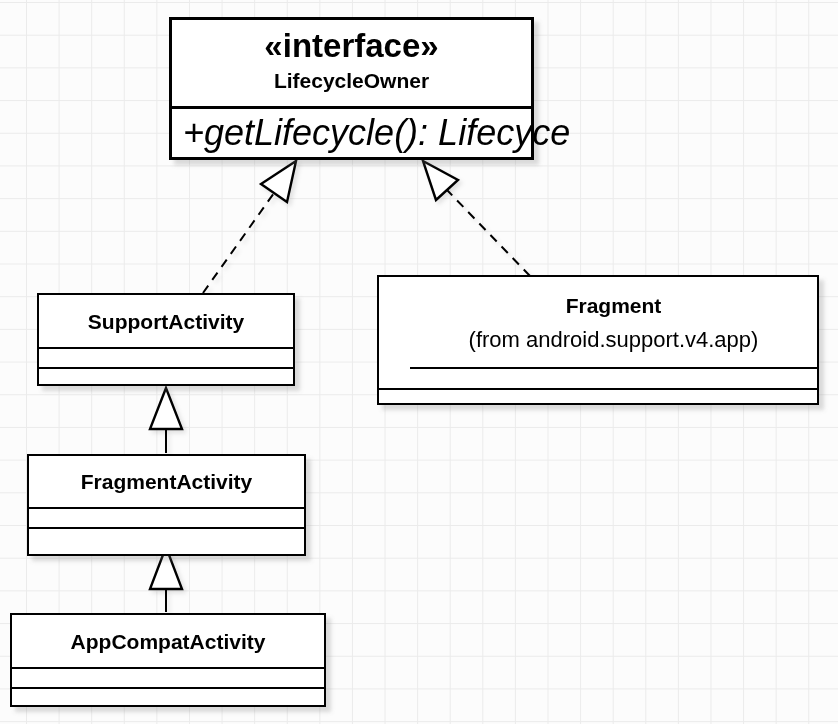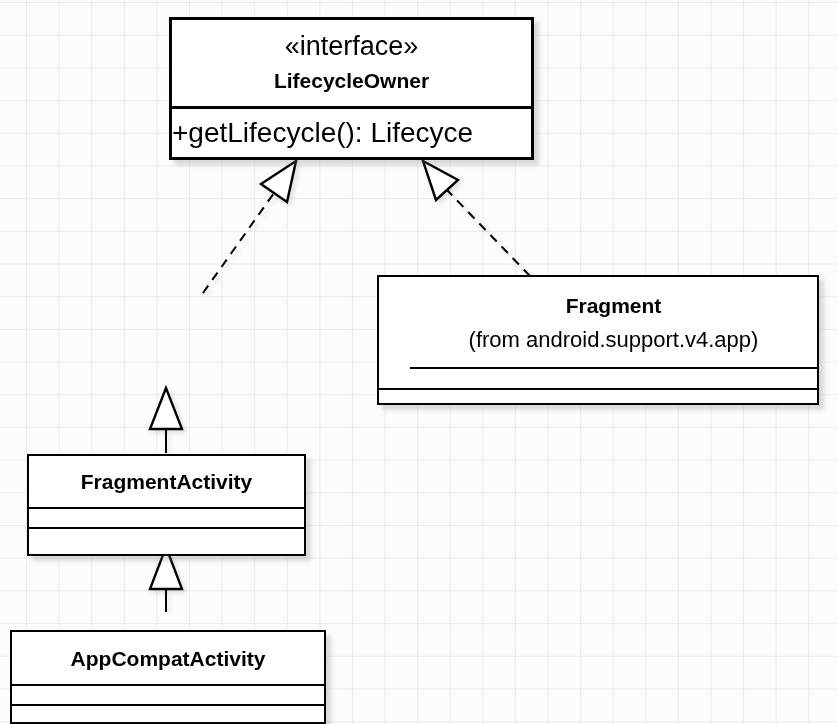--- a/index.html
+++ b/index.html
@@ -61,63 +61,64 @@
     flex-direction: column;
     align-items: center;
     justify-content: center;
   }
   .compartment.title { border-bottom: 2px solid #000000; }
   .uml-box.thick .compartment.title { border-bottom-width: 3px; }
   .compartment.attrs { border-bottom: 2px solid #000000; }
   .compartment.ops { flex: 1 1 auto; }
 
   .stereotype {
-    font-size: 27px;
-    font-weight: 400;
+    font-size: 33px;
+    font-weight: 700;
     line-height: 34px;
     white-space: nowrap;
   }
   .class-name {
     font-size: 21px;
     font-weight: 700;
     line-height: 35px;
     white-space: nowrap;
   }
   .class-subtitle {
     font-size: 22px;
     font-weight: 400;
     line-height: 34px;
     white-space: nowrap;
   }
   .method-line {
     width: 100%;
     box-sizing: border-box;
-    padding-left: 0;
-    font-size: 28px;
+    padding-left: 11px;
+    font-size: 36px;
     font-weight: 400;
     text-align: left;
     white-space: nowrap;
     display: flex;
     align-items: center;
     height: 100%;
+    font-style: italic;
   }
 
   
   #box-lifecycle-owner   { left: 169px; top: 17px;  width: 365px; height: 143px; }
   #box-lifecycle-owner .title { height: 89px; }
   #box-support-activity  { left: 37px;  top: 293px; width: 258px; height: 93px; }
   #box-support-activity .title { height: 54px; }
   #box-support-activity .attrs { height: 20px; }
   #box-fragment          { left: 377px; top: 275px; width: 442px; height: 130px; }
   #box-fragment .title { height: 92px; margin-left: 31px; }
   #box-fragment .attrs { height: 21px; }
   #box-fragment-activity { left: 27px;  top: 454px; width: 279px; height: 102px; }
   #box-fragment-activity .title { height: 53px; }
   #box-fragment-activity .attrs { height: 20px; }
-  #box-appcompat-activity{ left: 10px;  top: 630px; width: 316px; height: 94px; text-align: center; }
+  #box-appcompat-activity{ left: 10px;  top: 613px; width: 316px; height: 94px; text-align: center; }
   #box-appcompat-activity .title { height: 54px; }
   #box-appcompat-activity .attrs { height: 20px; }
 </style>
 </head>
 <body>
 
 <div class="canvas">
 
   <svg class="connectors" viewBox="0 0 838 724" xmlns="http://www.w3.org/2000/svg">
 
@@ -145,20 +146,27 @@
   <div class="uml-box thick" id="box-lifecycle-owner">
     <div class="compartment title">
       <div class="stereotype">«interface»</div>
       <div class="class-name">LifecycleOwner</div>
     </div>
     <div class="compartment ops">
       <div class="method-line">+getLifecycle(): Lifecyce</div>
     </div>
   </div>
 
+  <div class="uml-box" id="box-support-activity">
+    <div class="compartment title">
+      <div class="class-name">SupportActivity</div>
+    </div>
+    <div class="compartment attrs"></div>
+    <div class="compartment ops"></div>
+  </div>
 
   <div class="uml-box" id="box-fragment">
     <div class="compartment title">
       <div class="class-name">Fragment</div>
       <div class="class-subtitle">(from android.support.v4.app)</div>
     </div>
     <div class="compartment attrs"></div>
     <div class="compartment ops"></div>
   </div>
 

